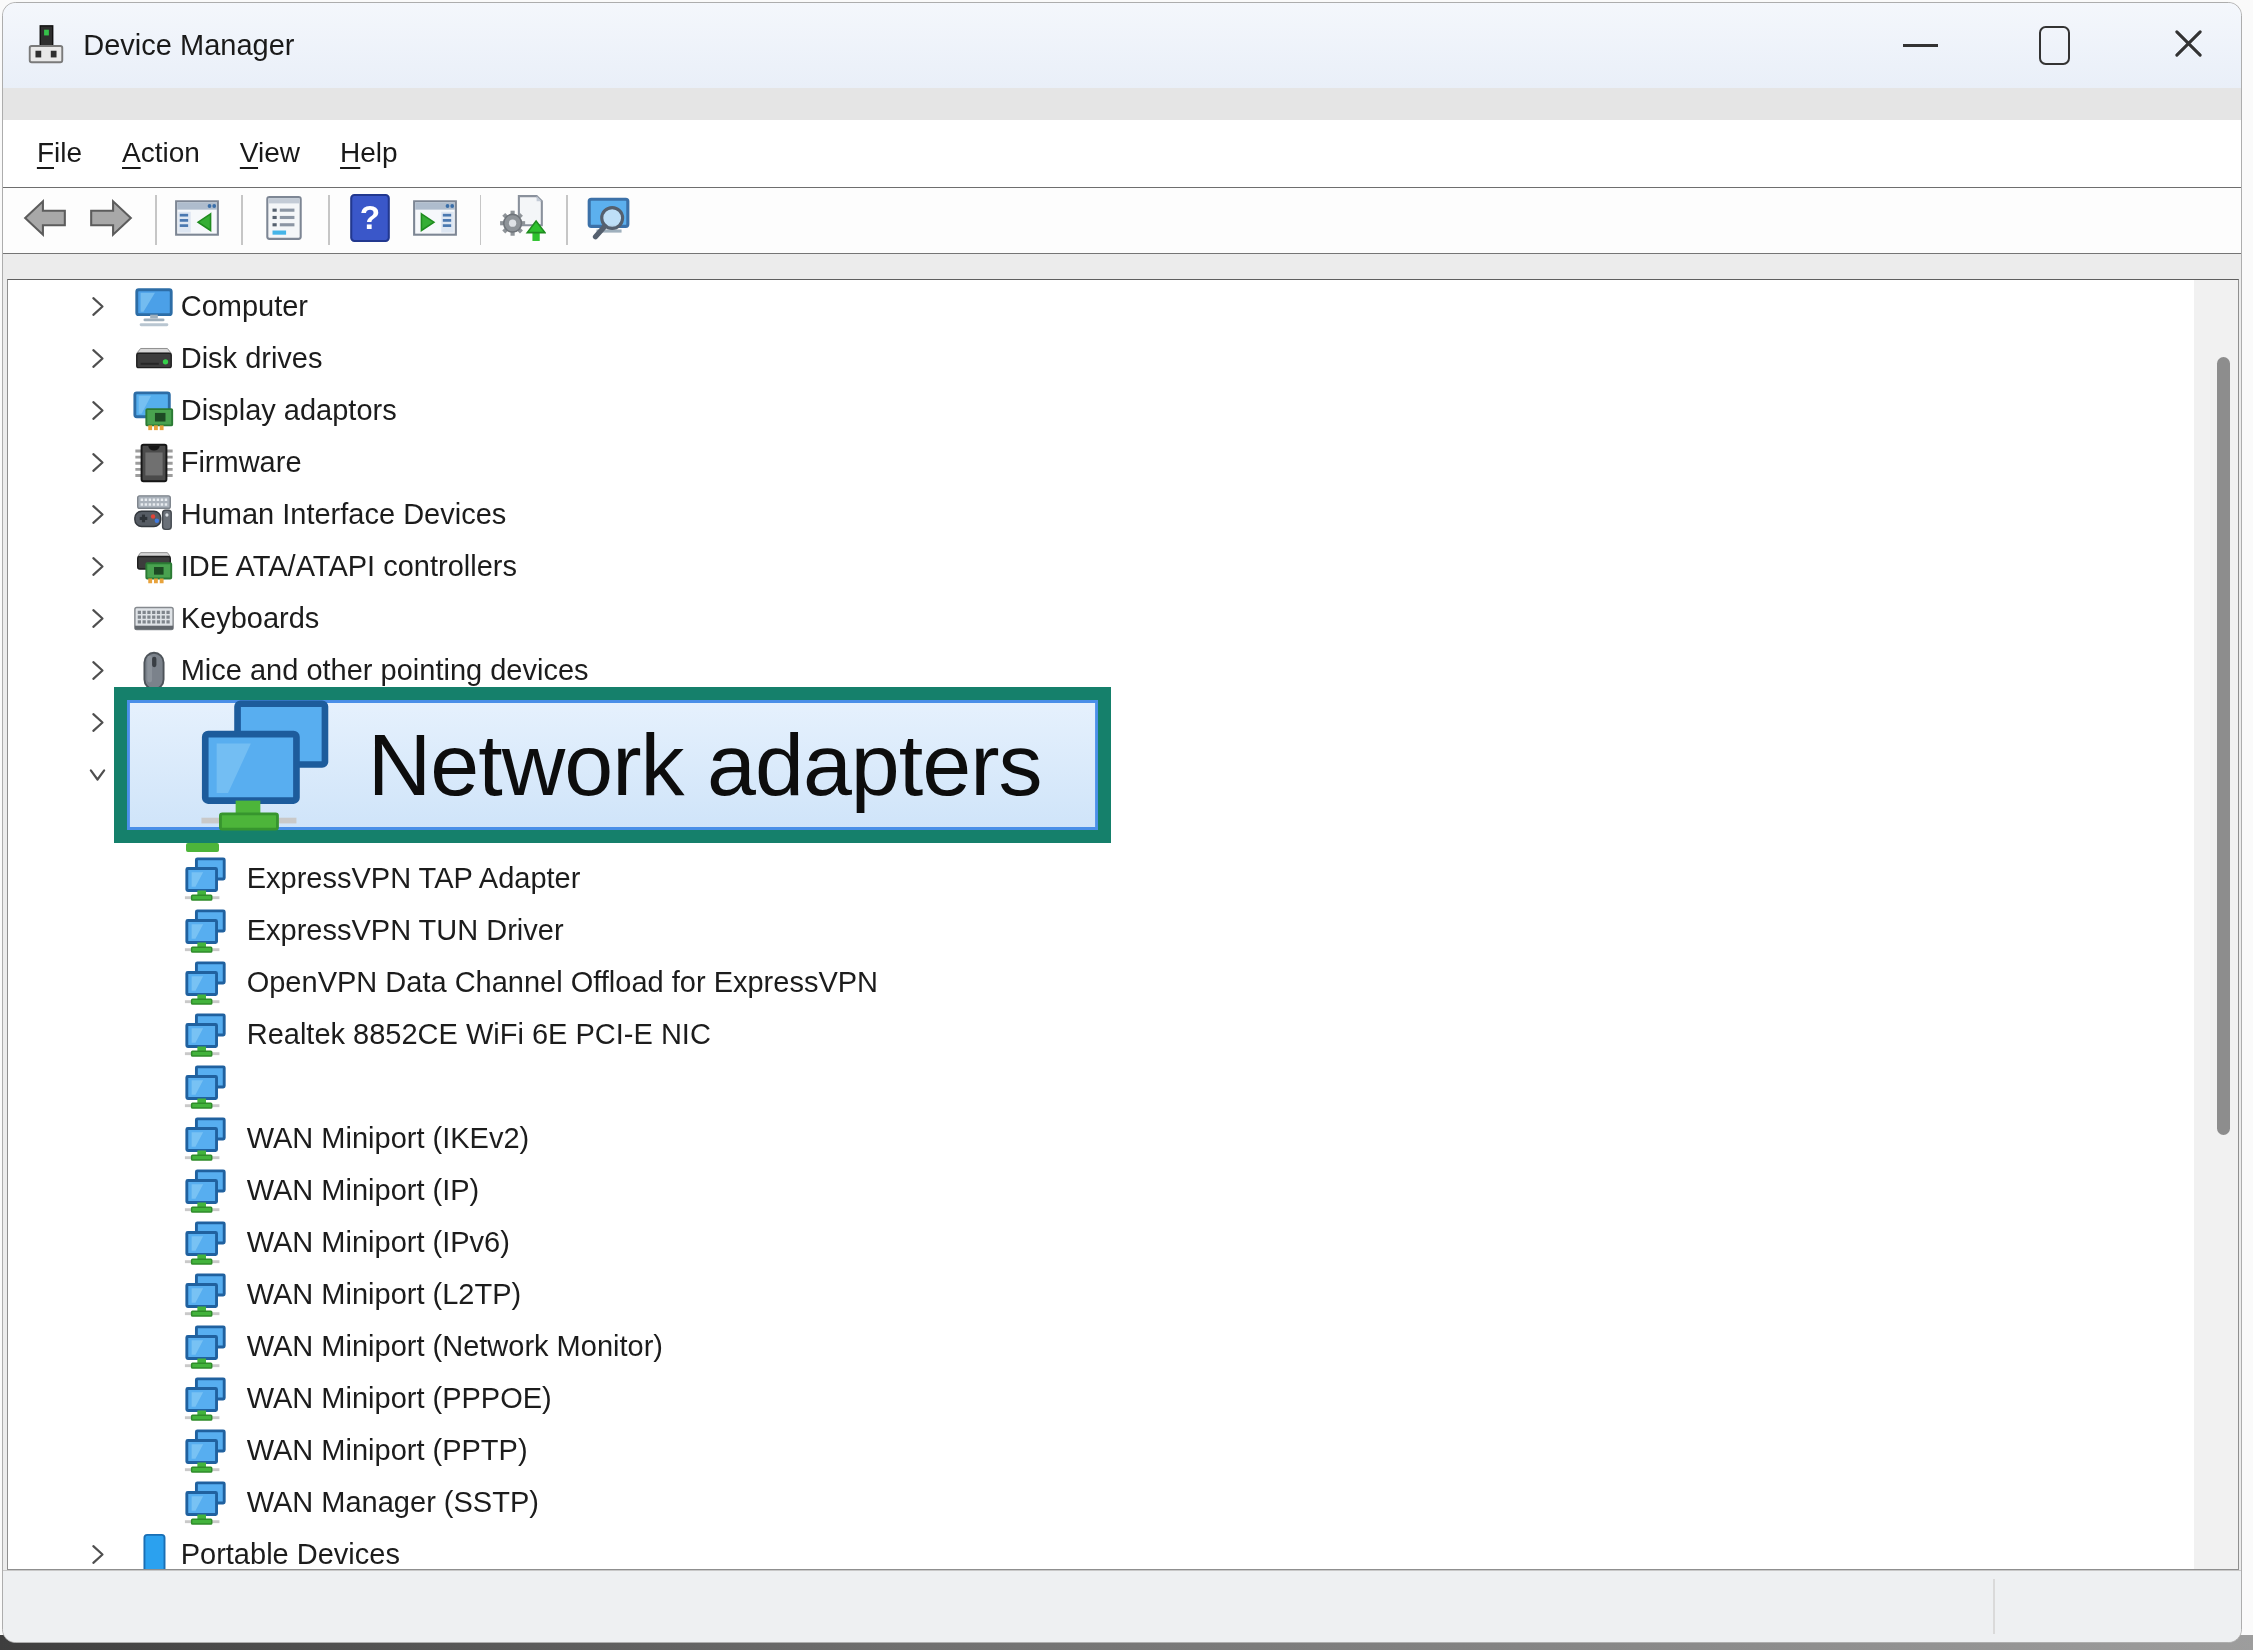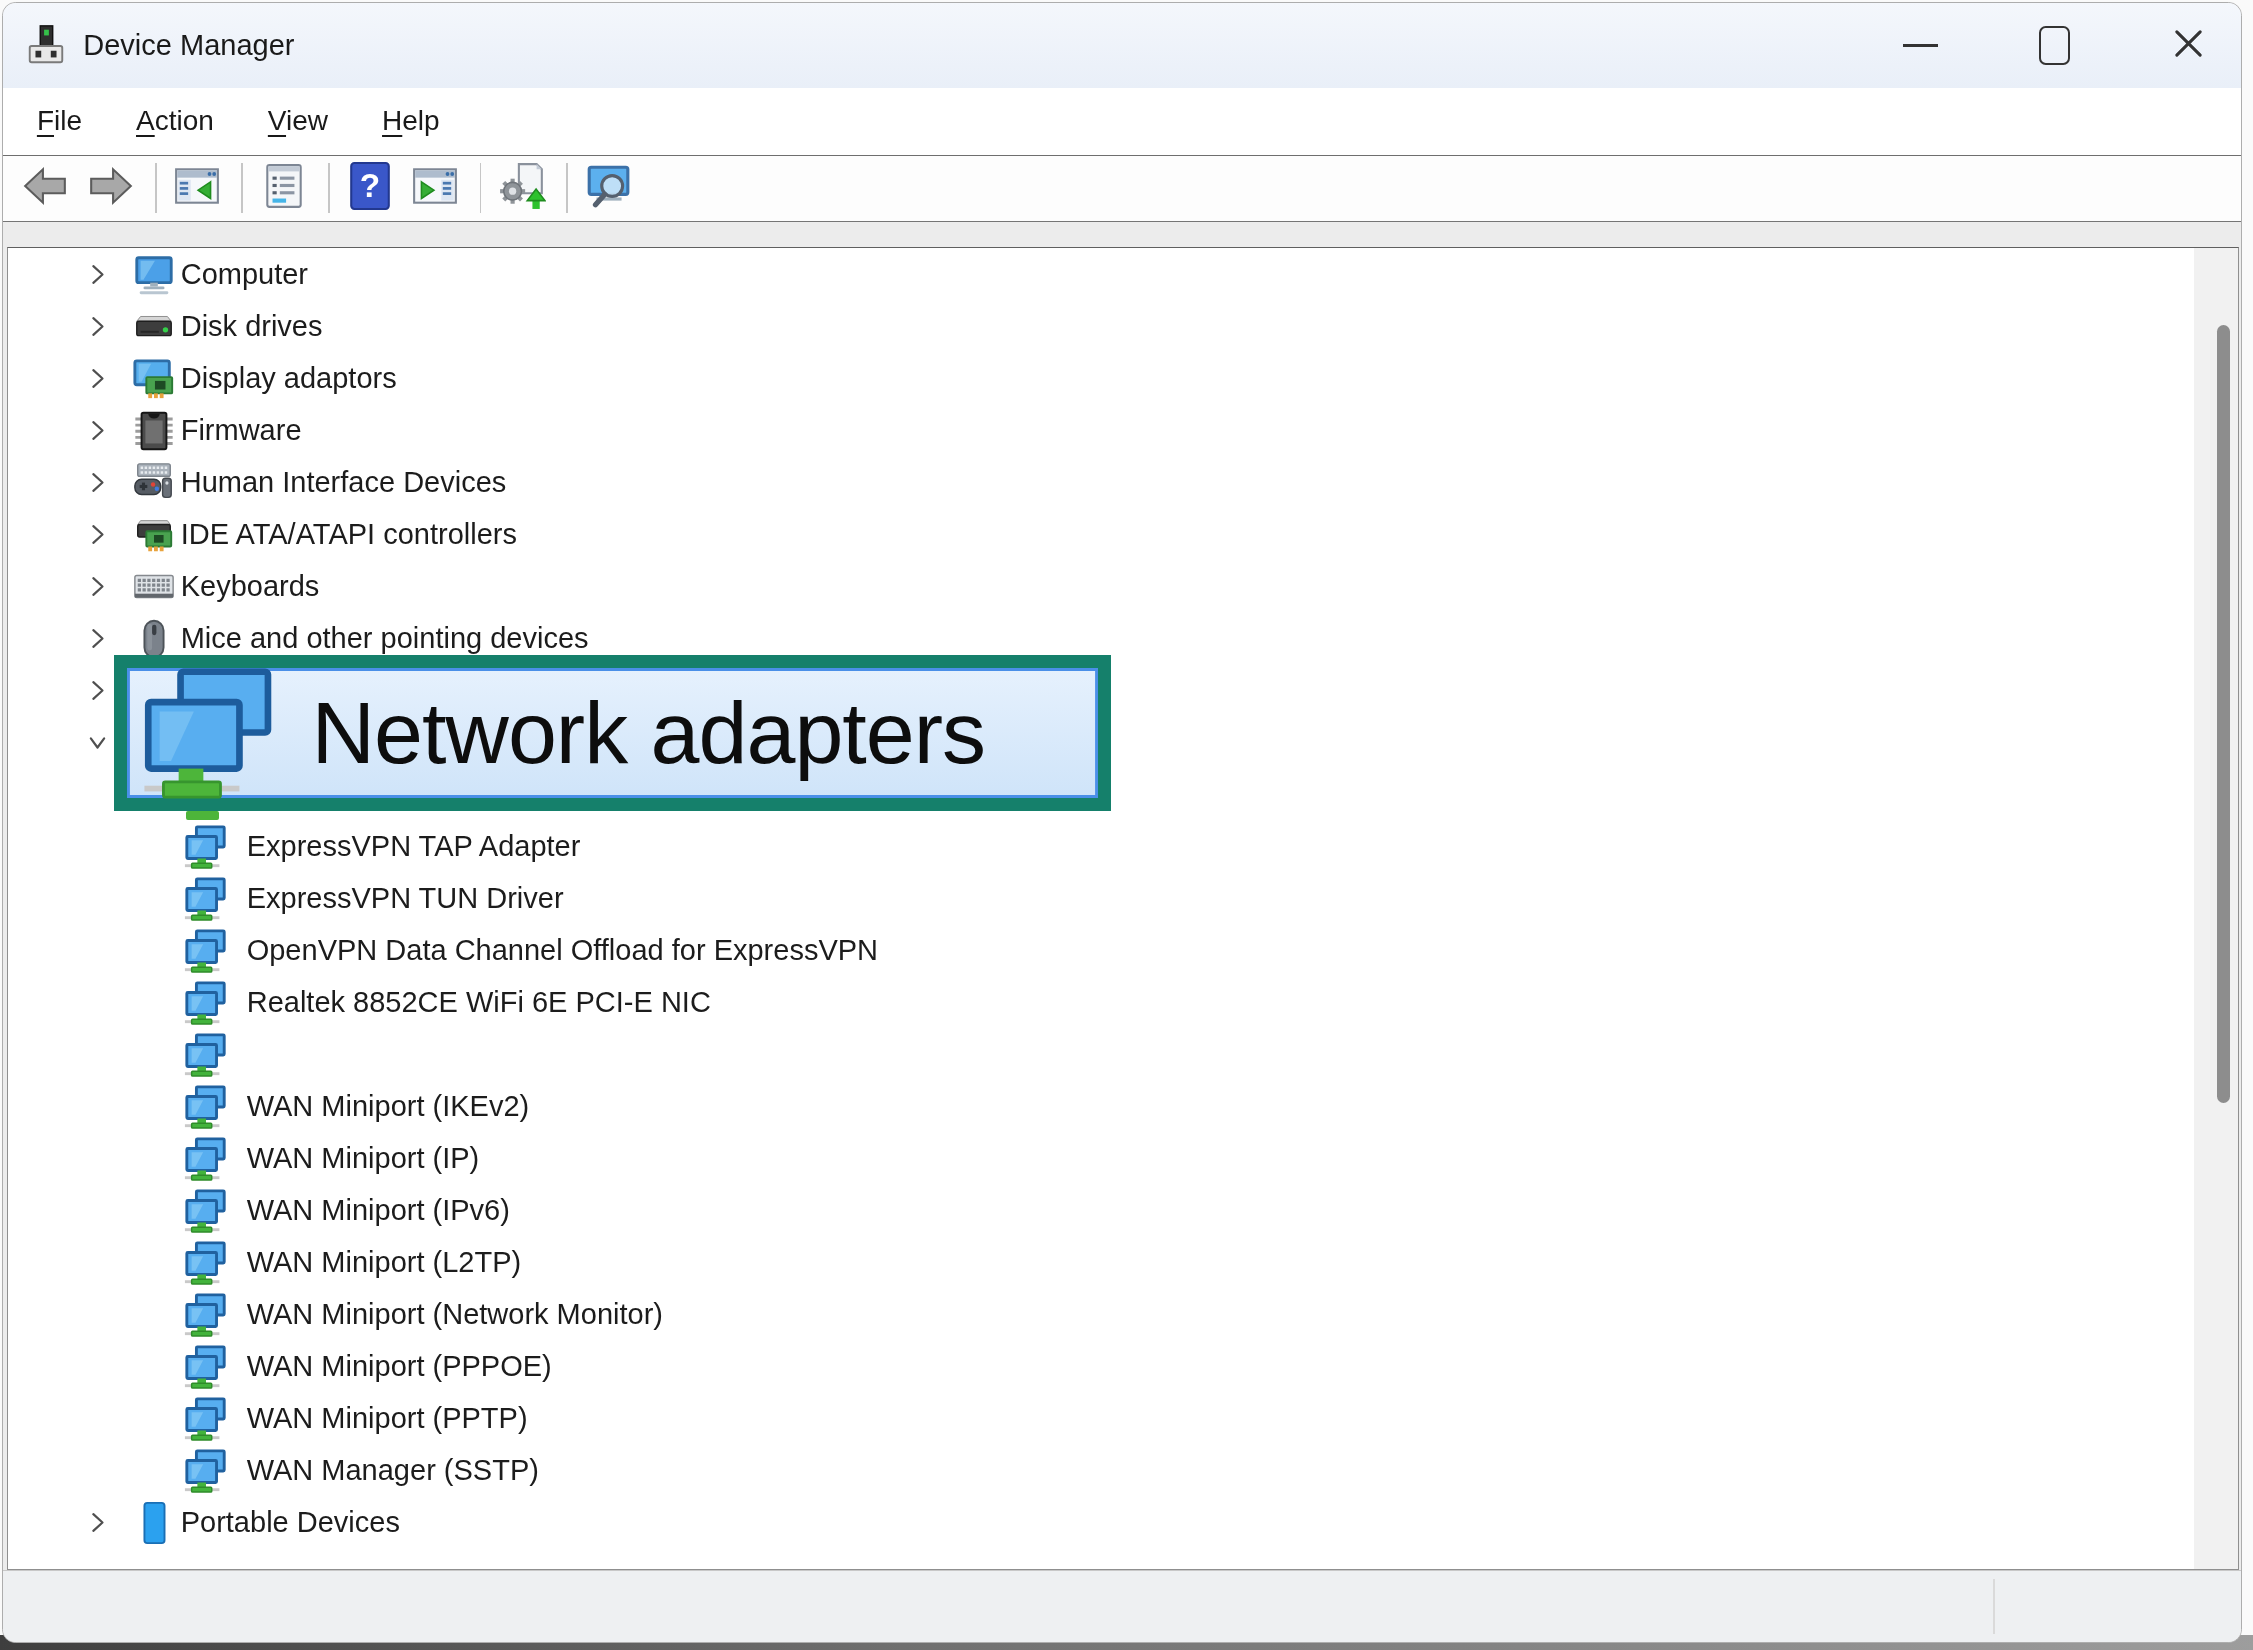--- a/index.html
+++ b/index.html
@@ -20,21 +20,21 @@
     display:flex; align-items:center; }
   .app-icon { width:44px; height:44px; margin-left:21px; flex:none; }
   .app-icon svg { width:100%; height:100%; }
   .title { margin-left:15.4px; font-size:29px; color:#1a1a1a; }
   .win-controls { margin-left:auto; margin-right:21px; display:flex; gap:71px; align-items:center; }
   .win-btn { width:63px; height:63px; display:flex; align-items:center; justify-content:center; }
   .glyph-min { width:35px; height:2.9px; background:#333; }
   .glyph-max { width:27px; height:35px; border:2.9px solid #333; border-radius:6.7px; }
   
   .menubar { height:67px; flex:none; background:#fff; display:flex; align-items:center;
-    padding-left:34px; gap:54px; }
+    padding-left:34px; gap:40px;margin-top:32px; }
   .menu-item { display:inline-block; font-size:28px; color:#191919; }
   .menu-item::first-letter { text-decoration:underline; text-underline-offset:4.8px; }
   
   .toolbar { height:67px; flex:none; background:#fdfdfd; box-sizing:border-box;
     border-top:1.9px solid #6e6e6e; border-bottom:1.9px solid #757575;
     display:flex; align-items:center; padding-left:17.3px; }
   .tool-btn { width:50px; height:50px; margin-right:15.4px; flex:none;
     display:flex; align-items:center; justify-content:center; }
   .tool-btn svg { width:48px; height:48px; }
   .tool-sep { width:1.9px; height:50px; background:#c6c6c6; margin:0 15.4px 0 3.8px; flex:none; }
@@ -57,21 +57,21 @@
   .hidden-spacer { visibility:hidden; }
   
   .scroll-track { position:absolute; top:0; bottom:0; right:0; width:44px; background:#f1f1f1; }
   .scroll-thumb { position:absolute; top:77px; right:7.7px; width:13.4px; height:778px;
     border-radius:6.7px; background:#8d8d8d; }
   
   .overlay { position:absolute; left:111px; top:433px; width:997px; height:156px;
     box-sizing:border-box; border:13.4px solid #15806b;
     background:linear-gradient(180deg,#e6f1fd,#cfe4f9);
     box-shadow:inset 0 0 0 2.9px #4a8fe8;
-    display:flex; align-items:center; z-index:5; }
+    display:flex; align-items:center; z-index:5;justify-content:center; }
   .overlay-icon { width:144px; height:133px; margin-left:11.5px; flex:none; }
   .overlay-icon svg { width:100%; height:100%; }
   .overlay-label { font-size:88px; letter-spacing:-1px; color:#0d0d0d; margin-left:29px;
     white-space:nowrap; }
   .overlay-nub { position:absolute; left:183px; top:589px; width:33px; height:9.6px;
     background:#4db53a; border-radius:1.9px; z-index:4; }
   
   .statusbar { height:71px; flex:none; background:#eef0f2; border-top:1.9px solid #c8c8c8;
     position:relative; }
   .status-sep { position:absolute; left:1990px; top:7.7px; bottom:7.7px; width:1.9px; background:#dadada; }

